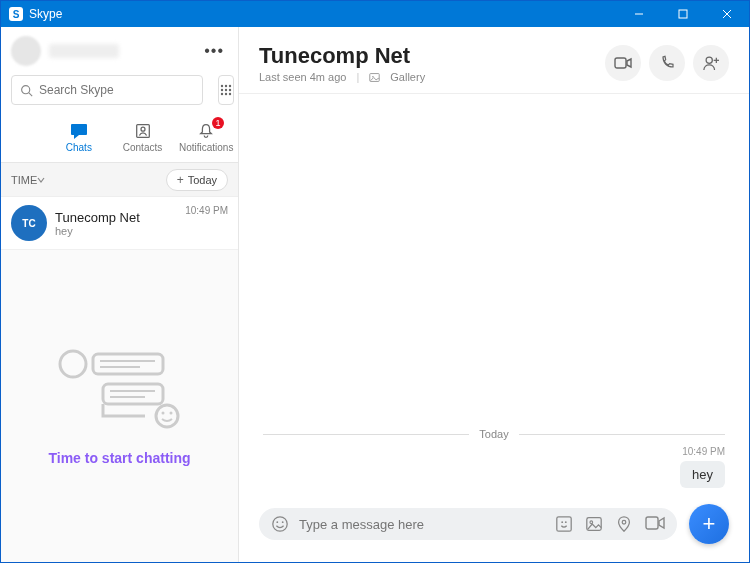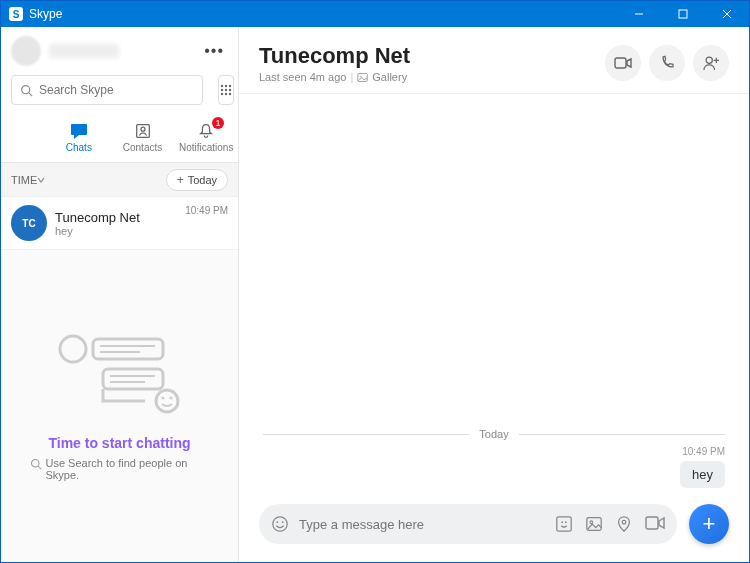--- a/index.html
+++ b/index.html
@@ -34,32 +34,32 @@
   .conv-name { font-size:13px; color:#222;}
   .conv-preview { font-size:11px; color:#888;}
   .conv-time { font-size:10px; color:#888;}
   .empty-state { flex:1; display:flex; flex-direction:column; align-items:center; justify-content:center; padding:20px; text-align:center; color:#555; background:#fafafa;}
   .empty-title { font-weight:600; font-size:14px; margin-top:14px; color:#8b5cf6;}
   .empty-sub { font-size:11px; color:#777; margin-top:6px; display:flex; gap:4px; align-items:flex-start; max-width:180px; text-align:left;}
   .main { flex:1; display:flex; flex-direction:column; min-width:0; background:#fff;}
   .chat-header { padding:16px 20px 10px 20px; display:flex; align-items:flex-start; border-bottom:1px solid #eee;}
   .chat-header .info { flex:1; }
   .chat-title { font-size:22px; font-weight:700; color:#222;}
-  .chat-sub { font-size:11px; color:#888; margin-top:2px; display:flex; gap:4px; align-items:center;}
+  .chat-sub { font-size:11px; color:#888; margin-top:2px; display:flex; gap:10px; align-items:center;}
   .chat-sub .sep { color:#ccc; }
   .hdr-actions { display:flex; gap:8px; align-items:center; margin-top:2px;}
   .circ-btn { width:36px; height:36px; border-radius:50%; background:#f2f2f2; display:flex; align-items:center; justify-content:center; cursor:pointer; color:#555;}
   .messages { flex:1; overflow:auto; padding:10px 24px 6px 24px; display:flex; flex-direction:column; justify-content:flex-end;}
   .daysep { display:flex; align-items:center; gap:10px; color:#888; font-size:11px; margin:8px 0 6px 0;}
   .daysep .line { flex:1; height:1px; background:#ddd;}
   .msg-time { font-size:10px; color:#999; text-align:right; margin-bottom:4px;}
   .bubble-row { display:flex; justify-content:flex-end;}
   .bubble { background:#eceff1; border-radius:6px; padding:6px 12px; font-size:13px; color:#333;}
   .composer-wrap { padding:10px 20px 18px 20px; display:flex; align-items:center; gap:12px;}
-  .composer { flex:1; background:#eef0f2; border-radius:22px; height:40px; display:flex; align-items:center; padding:0 12px; gap:10px; color:#888;}
+  .composer { flex:1; background:#eef0f2; border-radius:22px; height:32px; display:flex; align-items:center; padding:0 12px; gap:10px; color:#888;}
   .composer input { flex:1; border:none; outline:none; background:transparent; font-size:13px; color:#333;}
   .composer .right-icons { display:flex; gap:12px; color:#777;}
   .fab { width:40px; height:40px; border-radius:50%; background: linear-gradient(135deg,#3a8dff,#1e6fe0); display:flex; align-items:center; justify-content:center; color:#fff; font-size:22px; cursor:pointer; box-shadow:0 2px 5px rgba(0,0,0,.2);}
   svg { display:block; }
 </style>
 </head>
 <body>
 
 <div class="window">
 
@@ -175,27 +175,20 @@
           <rect x="48" y="38" width="60" height="20" rx="5" fill="none" stroke="#ccc" stroke-width="3"></rect>
           <line x1="55" y1="45" x2="100" y2="45" stroke="#ccc" stroke-width="2"></line>
           <line x1="55" y1="51" x2="90" y2="51" stroke="#ccc" stroke-width="2"></line>
           <path d="M48 58 L48 70 L90 70" fill="none" stroke="#ccc" stroke-width="3"></path>
           <circle cx="112" cy="70" r="11" fill="none" stroke="#ccc" stroke-width="3"></circle>
           <circle cx="108" cy="67" r="1.5" fill="#ccc"></circle>
             <circle cx="116" cy="67" r="1.5" fill="#ccc"></circle>
           <path d="M107 73 q5 4 10 0" fill="none" stroke="#ccc" stroke-width="2"></path>
         </svg>
         <div class="empty-title">Time to start chatting</div>
-        <div class="empty-sub">
-          <svg width="12" height="12" viewBox="0 0 16 16" style="flex-shrink:0;margin-top:1px;">
-              <circle cx="7" cy="7" r="5" fill="none" stroke="#999" stroke-width="1.4"></circle>
-              <line x1="11" y1="11" x2="15" y2="15" stroke="#999" stroke-width="1.4"></line>
-            </svg>
-          <span>Use Search to find people on Skype.</span>
-        </div>
       </div>
 
     </div>
 
     <div class="main">
 
       <div class="chat-header">
         <div class="info">
           <div class="chat-title">Tunecomp Net</div>
           <div class="chat-sub">

